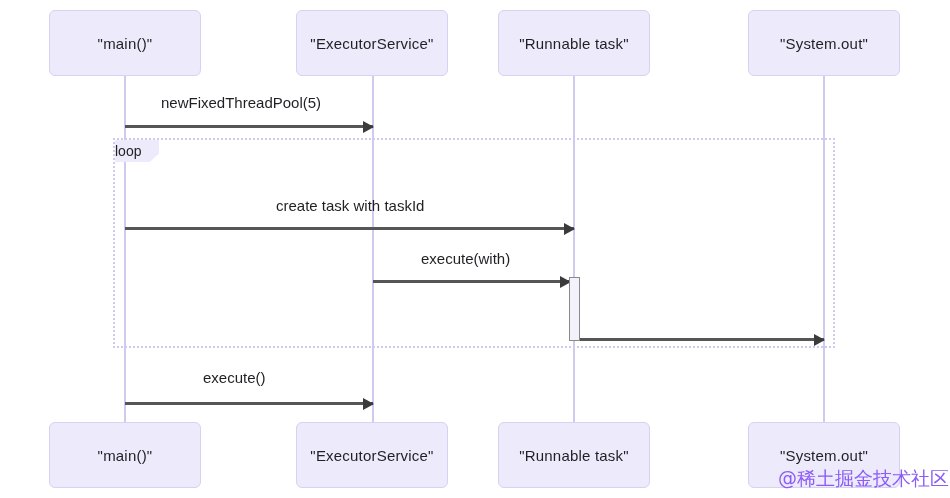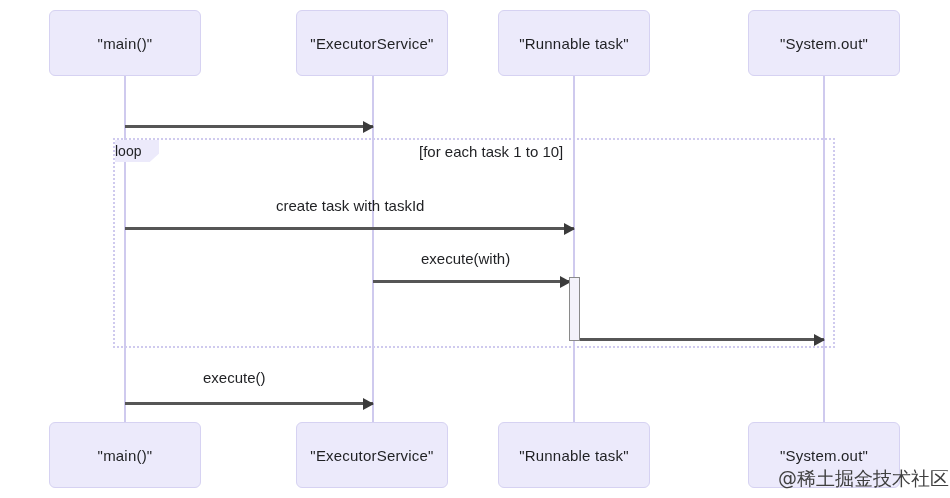--- a/index.html
+++ b/index.html
@@ -102,58 +102,58 @@
     font-size: 15px;
     color: #1f2023;
     white-space: nowrap;
     z-index: 5;
   }
 
   
   .watermark {
     position: absolute;
     font-size: 19px;
-    color: #404040;
+    color: #8b5cf6;
     white-space: nowrap;
     z-index: 7;
     font-family: "DejaVu Sans", sans-serif;
   }
 </style>
 </head>
 <body>
 
 <div id="diagram-root">
 
   <div class="lifeline" style="left:124px; top:76px;  height:346px;"></div>
   <div class="lifeline" style="left:372px; top:76px;  height:346px;"></div>
   <div class="lifeline" style="left:573px; top:76px;  height:346px;"></div>
   <div class="lifeline" style="left:823px; top:76px;  height:346px;"></div>
 
   <div class="loop-frame" style="left:113px; top:138px; width:722px; height:210px;"></div>
 
   <div class="loop-tag" style="left:115px; top:140px;">loop</div>
 
-  <div class="loop-condition" style="left:419px; top:143px;">[for each task 1 to 10]</div>
 
   <div class="participant-box" style="left:49px; top:10px; width:152px; height:66px;">
     <span>"main()"</span>
   </div>
 
   <div class="participant-box" style="left:296px; top:10px; width:152px; height:66px;">
     <span>"ExecutorService"</span>
   </div>
 
   <div class="participant-box" style="left:498px; top:10px; width:152px; height:66px;">
     <span>"Runnable task"</span>
   </div>
 
   <div class="participant-box" style="left:748px; top:10px; width:152px; height:66px;">
     <span>"System.out"</span>
   </div>
 
+  <div class="msg-label" style="left:161px; top:94px;">newFixedThreadPool(5)</div>
   <div class="msg" style="left:125px; top:125px; width:248px;"></div>
 
   <div class="msg-label" style="left:276px; top:197px;">create task with taskId</div>
   <div class="msg" style="left:125px; top:227px; width:449px;"></div>
 
   <div class="msg-label" style="left:421px; top:250px;">execute(with)</div>
   <div class="msg" style="left:373px; top:280px; width:197px;"></div>
 
   <div class="activation" style="left:569px; top:277px; width:11px; height:64px;"></div>
 

